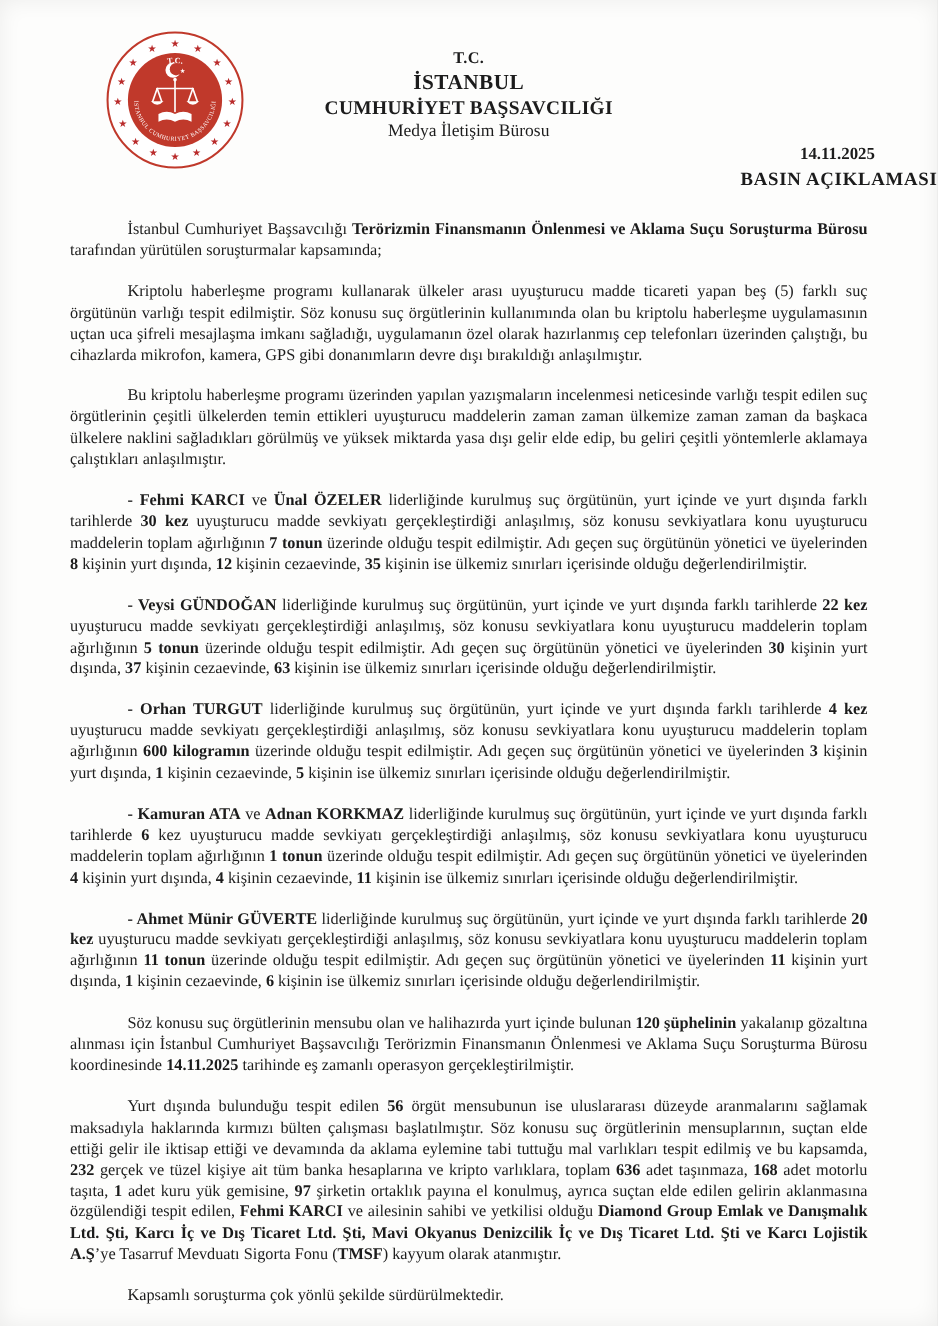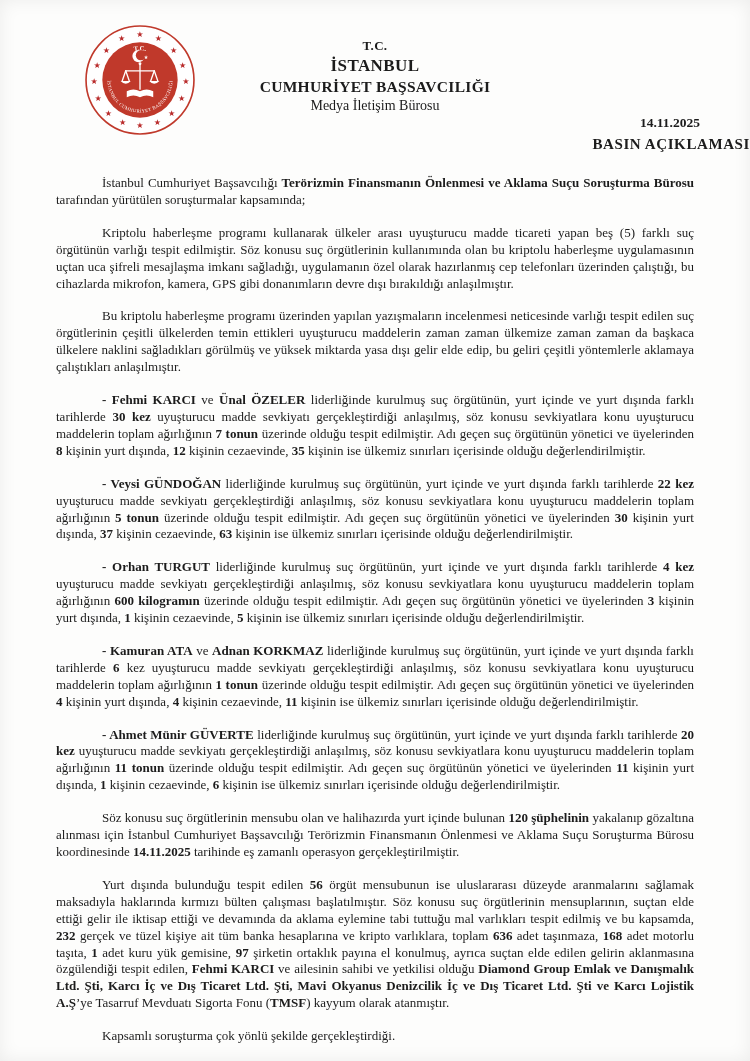--- a/index.html
+++ b/index.html
@@ -104,18 +104,18 @@
       <p><span class="">İstanbul Cumhuriyet Başsavcılığı </span><span class="b ">Terörizmin Finansmanın Önlenmesi ve Aklama Suçu Soruşturma Bürosu</span><span class=""> tarafından yürütülen soruşturmalar kapsamında;</span></p>
       <p><span class="">Kriptolu haberleşme programı kullanarak ülkeler arası uyuşturucu madde ticareti yapan beş (5) farklı suç örgütünün varlığı tespit edilmiştir. Söz konusu suç örgütlerinin kullanımında olan bu kriptolu haberleşme uygulamasının uçtan uca şifreli mesajlaşma imkanı sağladığı, uygulamanın özel olarak hazırlanmış cep telefonları üzerinden çalıştığı, bu cihazlarda mikrofon, kamera, GPS gibi donanımların devre dışı bırakıldığı anlaşılmıştır.</span></p>
       <p><span class="">Bu kriptolu haberleşme programı üzerinden yapılan yazışmaların incelenmesi neticesinde varlığı tespit edilen suç örgütlerinin çeşitli ülkelerden temin ettikleri uyuşturucu maddelerin zaman zaman ülkemize zaman zaman da başkaca ülkelere naklini sağladıkları görülmüş ve yüksek miktarda yasa dışı gelir elde edip, bu geliri çeşitli yöntemlerle aklamaya çalıştıkları anlaşılmıştır.</span></p>
       <p><span class="b ">- Fehmi KARCI</span><span class=""> ve </span><span class="b ">Ünal ÖZELER</span><span class=""> liderliğinde kurulmuş suç örgütünün, yurt içinde ve yurt dışında farklı tarihlerde </span><span class="b ">30 kez</span><span class=""> uyuşturucu madde sevkiyatı gerçekleştirdiği anlaşılmış, söz konusu sevkiyatlara konu uyuşturucu maddelerin toplam ağırlığının </span><span class="b ">7 tonun</span><span class=""> üzerinde olduğu tespit edilmiştir. Adı geçen suç örgütünün yönetici ve üyelerinden </span><span class="b ">8</span><span class=""> kişinin yurt dışında, </span><span class="b ">12</span><span class=""> kişinin cezaevinde, </span><span class="b ">35</span><span class=""> kişinin ise ülkemiz sınırları içerisinde olduğu değerlendirilmiştir.</span></p>
       <p><span class="b ">- Veysi GÜNDOĞAN</span><span class=""> liderliğinde kurulmuş suç örgütünün, yurt içinde ve yurt dışında farklı tarihlerde </span><span class="b ">22 kez</span><span class=""> uyuşturucu madde sevkiyatı gerçekleştirdiği anlaşılmış, söz konusu sevkiyatlara konu uyuşturucu maddelerin toplam ağırlığının </span><span class="b ">5 tonun</span><span class=""> üzerinde olduğu tespit edilmiştir. Adı geçen suç örgütünün yönetici ve üyelerinden </span><span class="b ">30</span><span class=""> kişinin yurt dışında, </span><span class="b ">37</span><span class=""> kişinin cezaevinde, </span><span class="b ">63</span><span class=""> kişinin ise ülkemiz sınırları içerisinde olduğu değerlendirilmiştir.</span></p>
       <p><span class="b ">- Orhan TURGUT</span><span class=""> liderliğinde kurulmuş suç örgütünün, yurt içinde ve yurt dışında farklı tarihlerde </span><span class="b ">4 kez</span><span class=""> uyuşturucu madde sevkiyatı gerçekleştirdiği anlaşılmış, söz konusu sevkiyatlara konu uyuşturucu maddelerin toplam ağırlığının </span><span class="b ">600 kilogramın</span><span class=""> üzerinde olduğu tespit edilmiştir. Adı geçen suç örgütünün yönetici ve üyelerinden </span><span class="b ">3</span><span class=""> kişinin yurt dışında, </span><span class="b ">1</span><span class=""> kişinin cezaevinde, </span><span class="b ">5</span><span class=""> kişinin ise ülkemiz sınırları içerisinde olduğu değerlendirilmiştir.</span></p>
       <p><span class="b ">- Kamuran ATA</span><span class=""> ve </span><span class="b ">Adnan KORKMAZ</span><span class=""> liderliğinde kurulmuş suç örgütünün, yurt içinde ve yurt dışında farklı tarihlerde </span><span class="b ">6</span><span class=""> kez uyuşturucu madde sevkiyatı gerçekleştirdiği anlaşılmış, söz konusu sevkiyatlara konu uyuşturucu maddelerin toplam ağırlığının </span><span class="b ">1 tonun</span><span class=""> üzerinde olduğu tespit edilmiştir. Adı geçen suç örgütünün yönetici ve üyelerinden </span><span class="b ">4</span><span class=""> kişinin yurt dışında, </span><span class="b ">4</span><span class=""> kişinin cezaevinde, </span><span class="b ">11</span><span class=""> kişinin ise ülkemiz sınırları içerisinde olduğu değerlendirilmiştir.</span></p>
       <p><span class="b ">- Ahmet Münir GÜVERTE</span><span class=""> liderliğinde kurulmuş suç örgütünün, yurt içinde ve yurt dışında farklı tarihlerde </span><span class="b ">20 kez</span><span class=""> uyuşturucu madde sevkiyatı gerçekleştirdiği anlaşılmış, söz konusu sevkiyatlara konu uyuşturucu maddelerin toplam ağırlığının </span><span class="b ">11 tonun</span><span class=""> üzerinde olduğu tespit edilmiştir. Adı geçen suç örgütünün yönetici ve üyelerinden </span><span class="b ">11</span><span class=""> kişinin yurt dışında, </span><span class="b ">1</span><span class=""> kişinin cezaevinde, </span><span class="b ">6</span><span class=""> kişinin ise ülkemiz sınırları içerisinde olduğu değerlendirilmiştir.</span></p>
       <p><span class="">Söz konusu suç örgütlerinin mensubu olan ve halihazırda yurt içinde bulunan </span><span class="b ">120 şüphelinin</span><span class=""> yakalanıp gözaltına alınması için İstanbul Cumhuriyet Başsavcılığı Terörizmin Finansmanın Önlenmesi ve Aklama Suçu Soruşturma Bürosu koordinesinde </span><span class="b ">14.11.2025</span><span class=""> tarihinde eş zamanlı operasyon gerçekleştirilmiştir.</span></p>
       <p><span class="">Yurt dışında bulunduğu tespit edilen </span><span class="b ">56</span><span class=""> örgüt mensubunun ise uluslararası düzeyde aranmalarını sağlamak maksadıyla haklarında kırmızı bülten çalışması başlatılmıştır. Söz konusu suç örgütlerinin mensuplarının, suçtan elde ettiği gelir ile iktisap ettiği ve devamında da aklama eylemine tabi tuttuğu mal varlıkları tespit edilmiş ve bu kapsamda, </span><span class="b ">232</span><span class=""> gerçek ve tüzel kişiye ait tüm banka hesaplarına ve kripto varlıklara, toplam </span><span class="b ">636</span><span class=""> adet taşınmaza, </span><span class="b ">168</span><span class=""> adet motorlu taşıta, </span><span class="b ">1</span><span class=""> adet kuru yük gemisine, </span><span class="b ">97</span><span class=""> şirketin ortaklık payına el konulmuş, ayrıca suçtan elde edilen gelirin aklanmasına özgülendiği tespit edilen, </span><span class="b ">Fehmi KARCI</span><span class=""> ve ailesinin sahibi ve yetkilisi olduğu </span><span class="b ">Diamond Group Emlak ve Danışmalık Ltd. Şti, Karcı İç ve Dış Ticaret Ltd. Şti, Mavi Okyanus Denizcilik İç ve Dış Ticaret Ltd. Şti ve Karcı Lojistik A.Ş</span><span class="">’ye Tasarruf Mevduatı Sigorta Fonu (</span><span class="b ">TMSF</span><span class="">) kayyum olarak atanmıştır.</span></p>
-      <p><span class="">Kapsamlı soruşturma çok yönlü şekilde gerçekleştirdiği.</span></p>
+      <p><span class="">Kapsamlı soruşturma çok yönlü şekilde sürdürülmektedir.</span></p>
     </div>
 
   <div class="signature">İstanbul Cumhuriyet Başsavcılığı</div>
 
 </div>
 
 </body></html>

